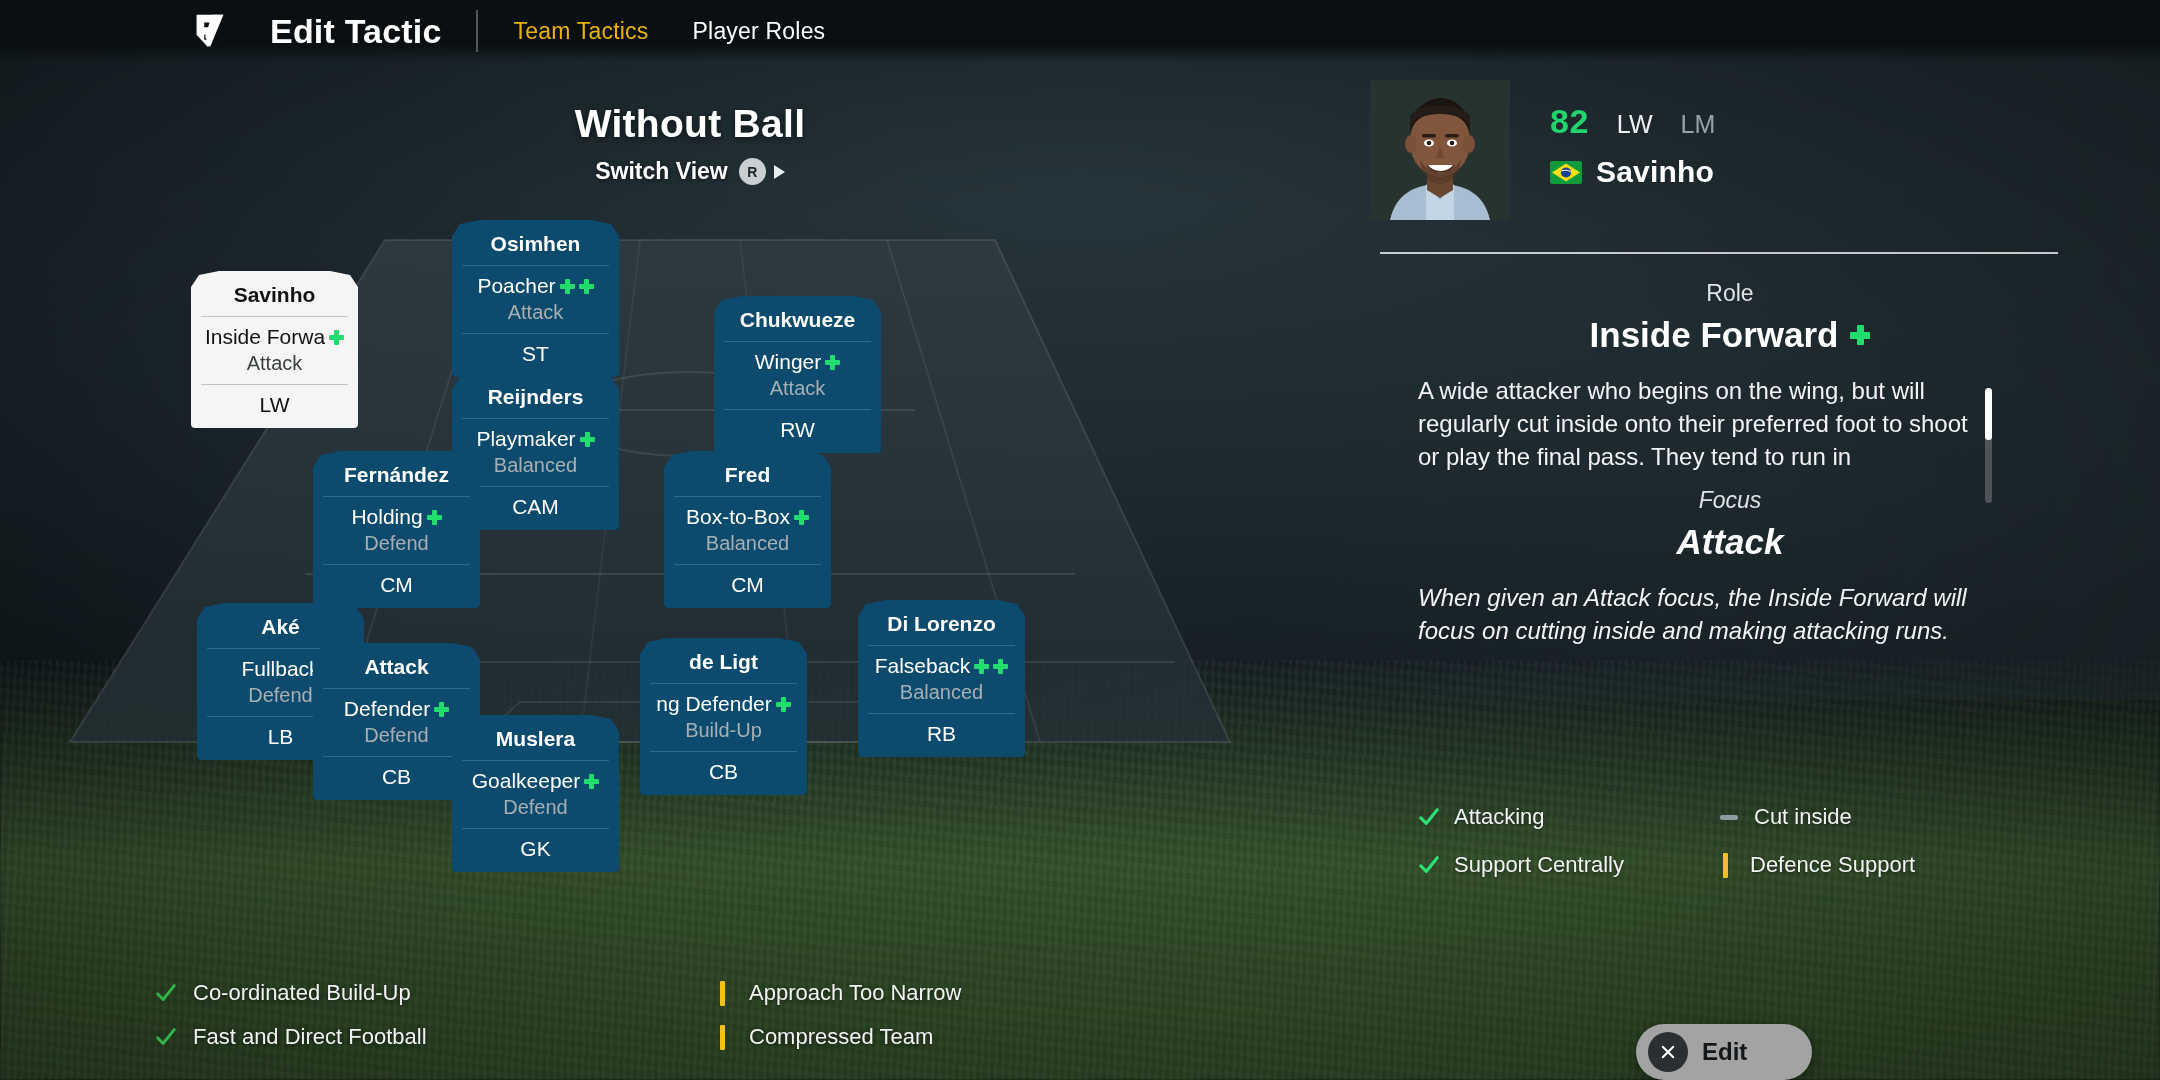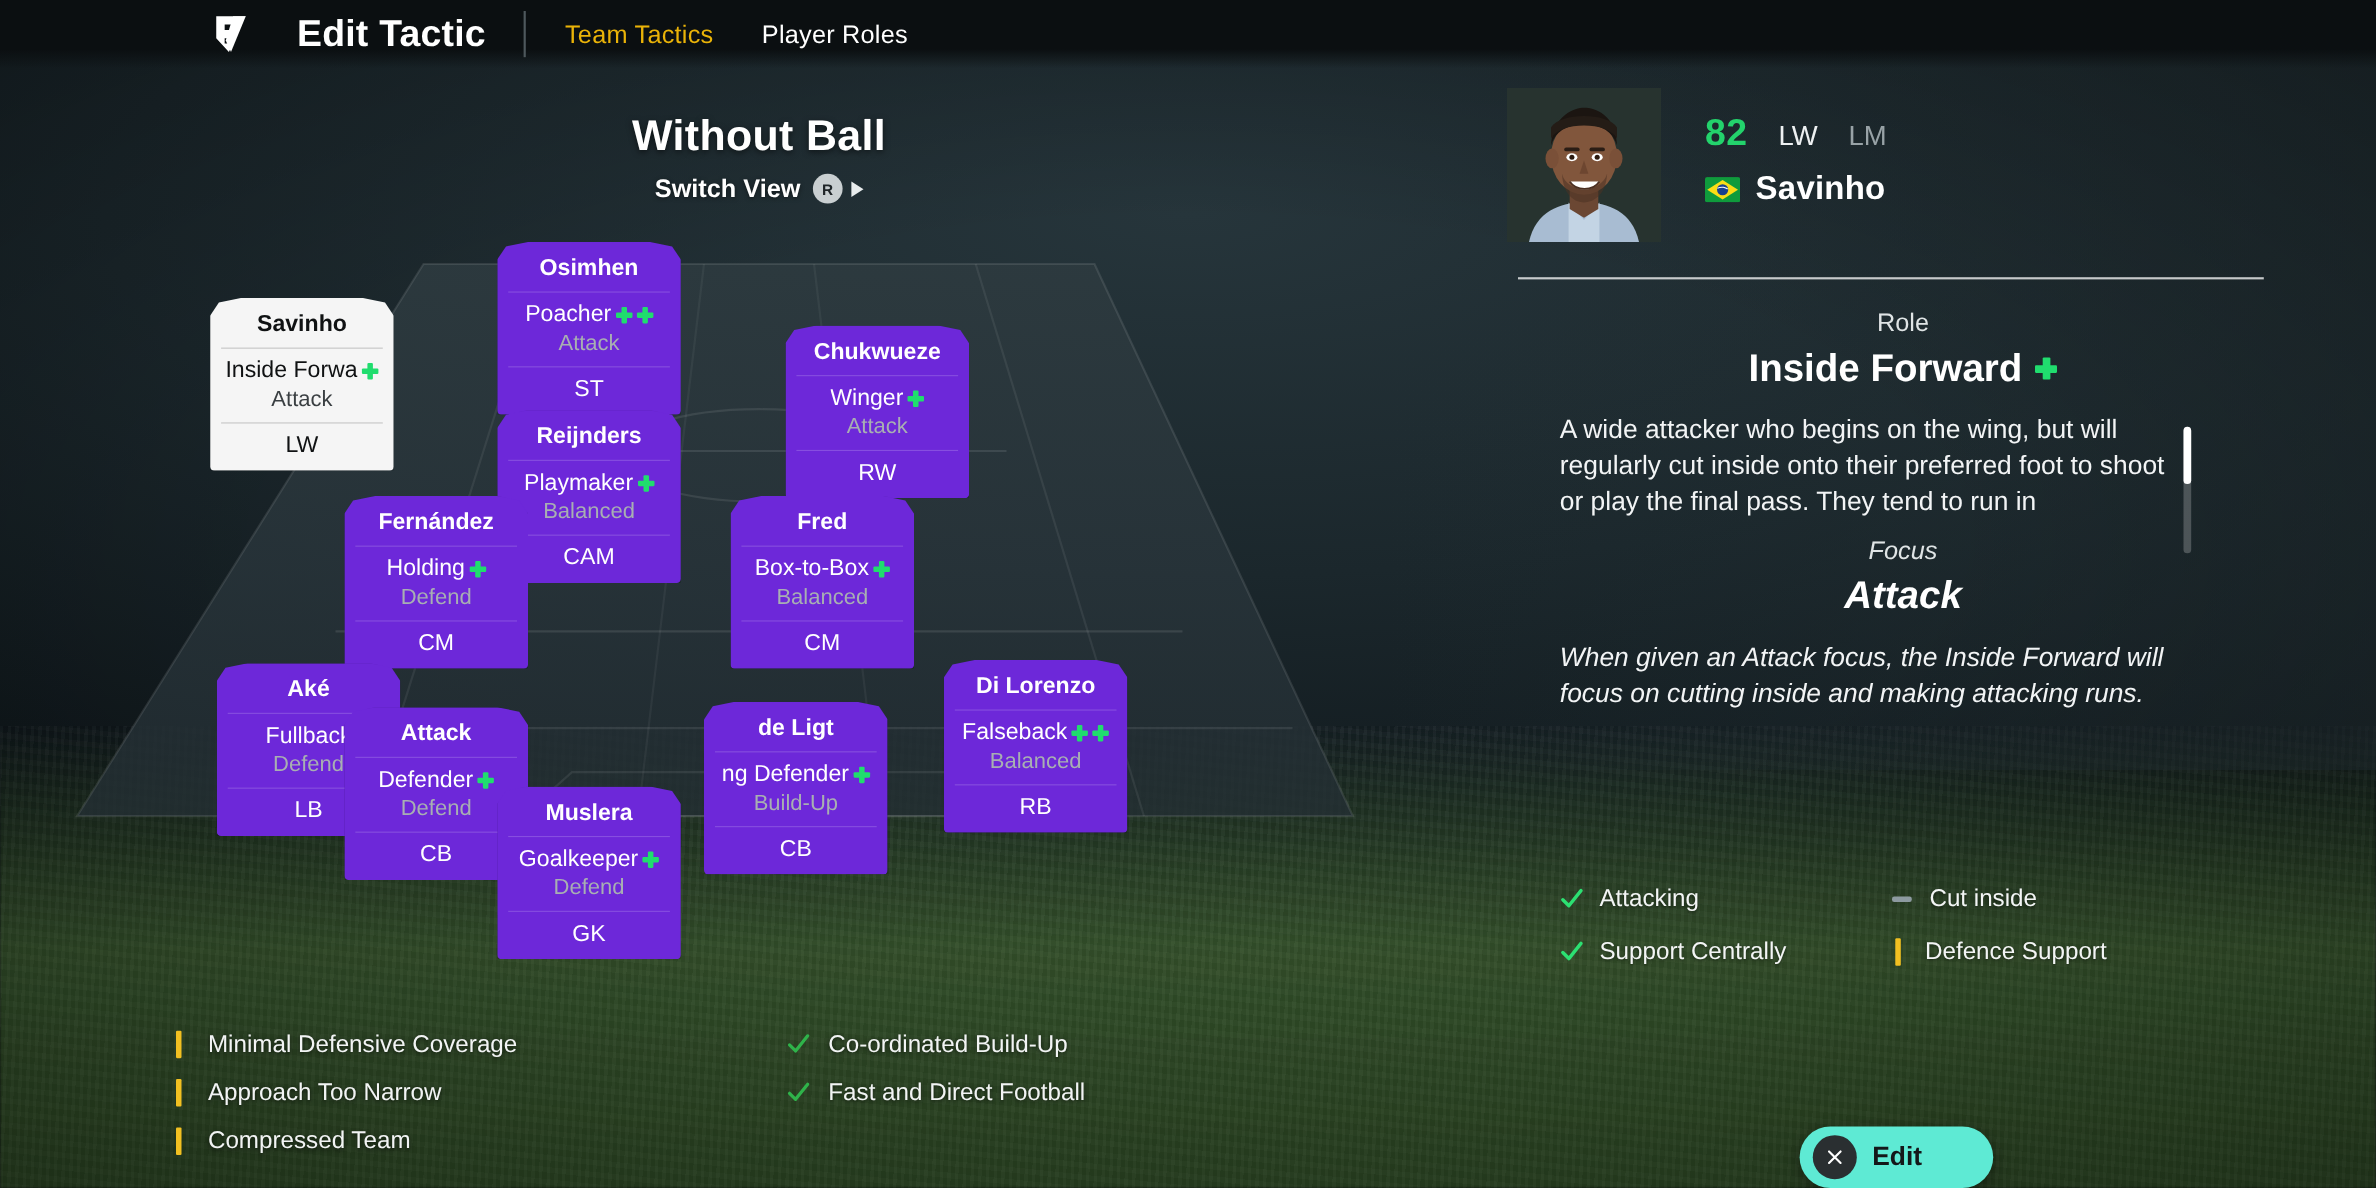--- a/index.html
+++ b/index.html
@@ -78,21 +78,21 @@
   }
   .arrow-tri {
     width:0;height:0;border-left:11px solid #e8eced;
     border-top:7px solid transparent;border-bottom:7px solid transparent;
     margin-left:-3px;
   }
 
   
   .card {
     position:absolute; width:167px; z-index:15;
-    background:#6d28d9;
+    background:#0c4a6e;
     border-radius:4px;
     box-shadow:0 5px 18px rgba(0,0,0,.45);
     padding:10px 0 0 0;
     text-align:center;
     clip-path: polygon(0 16px, 8px 4px, 28px 0, 139px 0, 159px 4px, 167px 16px, 167px 100%, 0 100%);
   }
   .card.selected { background:#f5f5f5; }
   .card .pname {
     font-size:21px; font-weight:bold; color:#fff; padding:2px 4px 9px;
     white-space:nowrap; overflow:hidden;
@@ -175,21 +175,21 @@
   .traits {
     position:absolute; left:38px; top:742px; width:660px;
     display:grid; grid-template-columns:300px 300px; row-gap:22px;
   }
   .trait { display:flex; align-items:center; gap:14px; }
   .trait-text { font-size:22px; color:#f3f5f5; text-shadow:0 1px 3px rgba(0,0,0,.45); }
 
   .edit-btn {
     position:absolute; left:256px; top:962px;
     width:176px; height:56px; border-radius:28px;
-    background:#5eead4; display:flex; align-items:center; gap:14px;
+    background:#a3a3a3; display:flex; align-items:center; gap:14px;
     padding-left:12px; box-shadow:0 4px 14px rgba(0,0,0,.4);
     border:none; cursor:pointer;
   }
   .x-key {
     width:40px; height:40px; border-radius:50%; background:#2a2f31;
     display:flex; align-items:center; justify-content:center; flex:0 0 auto;
   }
   .x-key svg { width:18px; height:18px; }
   .edit-btn-label { font-size:24px; font-weight:bold; color:#141719; }
 </style>
@@ -382,24 +382,20 @@
         <span class="role role-clip">Goalkeeper</span>
         <span class="plus"></span>
       </div>
       <div class="focus">Defend</div>
       <div class="sep"></div>
       <div class="pos">GK</div>
     </div>
   </div>
 
   <div class="summary">
-    <div class="sum-item">
-      <span class="ic-bar"></span>
-      <span class="sum-text">Minimal Defensive Coverage</span>
-    </div>
 
     <div class="sum-item">
       <svg class="ic-check" viewBox="0 0 24 24">
         <path d="M3 13 L9 19 L21 4" fill="none" stroke="#2fb34a" stroke-width="3.2" stroke-linecap="round" stroke-linejoin="round"></path>
       </svg>
       <span class="sum-text">Co-ordinated Build-Up</span>
     </div>
     <div class="sum-item">
       <span class="ic-bar"></span>
       <span class="sum-text">Approach Too Narrow</span>

